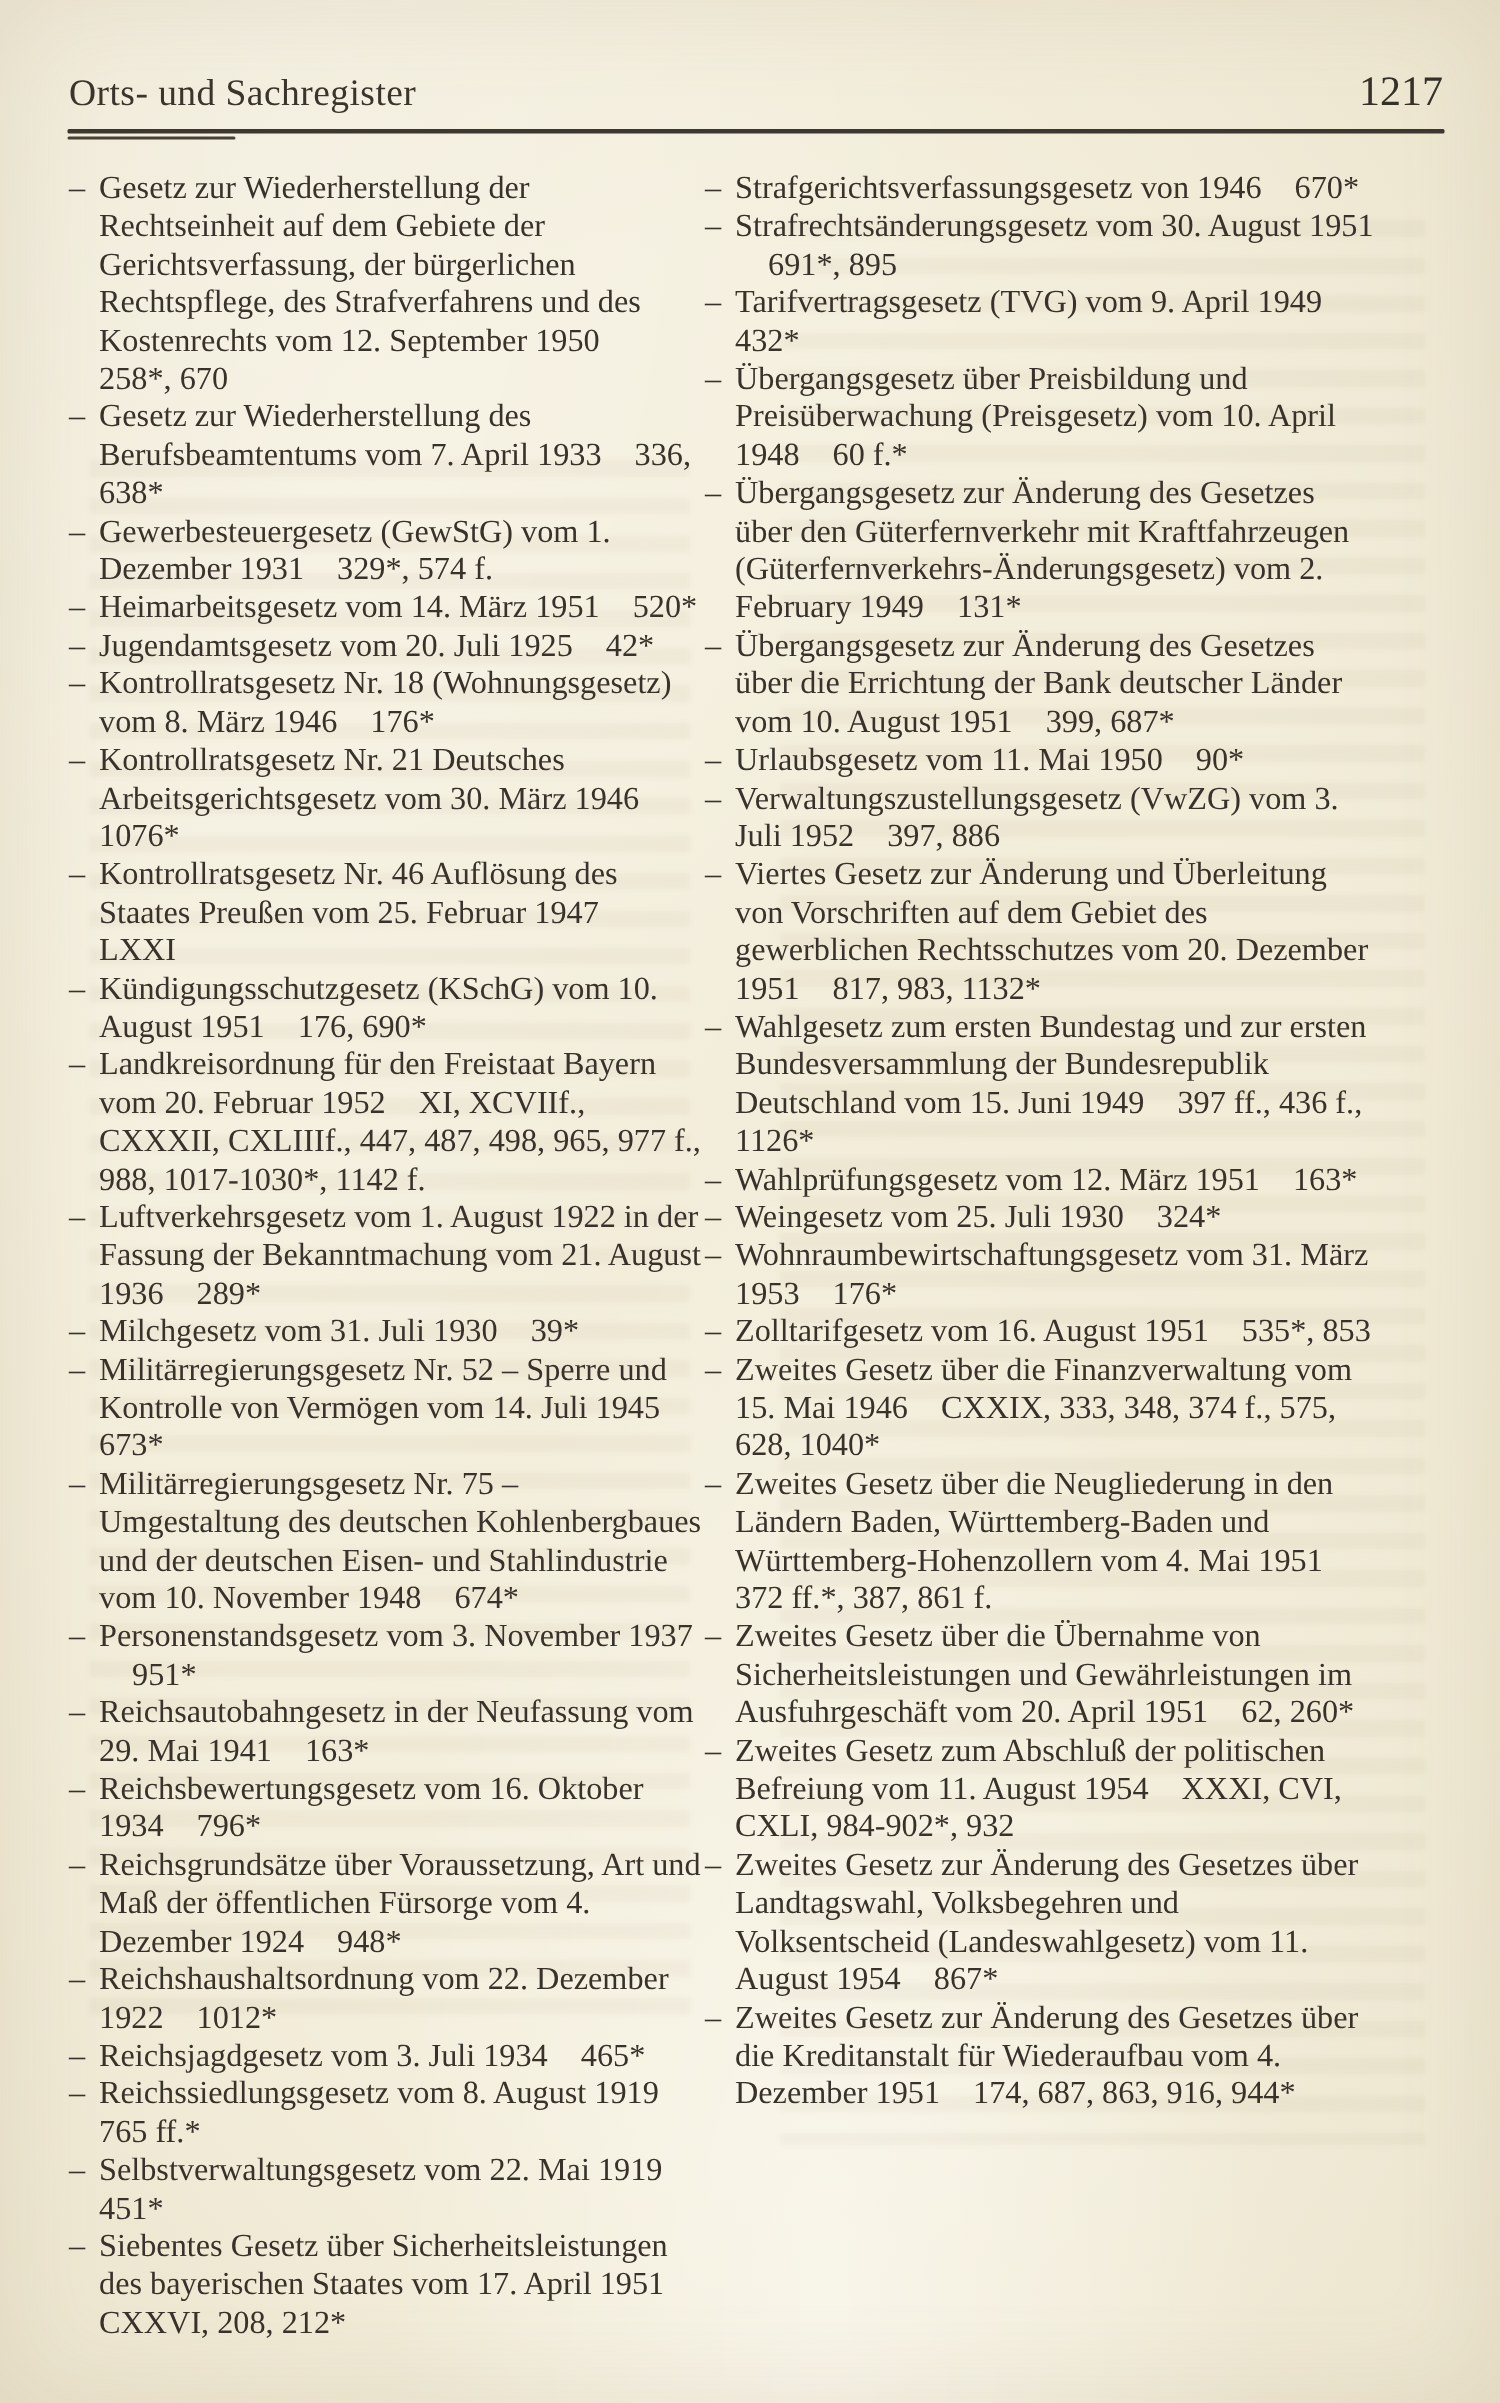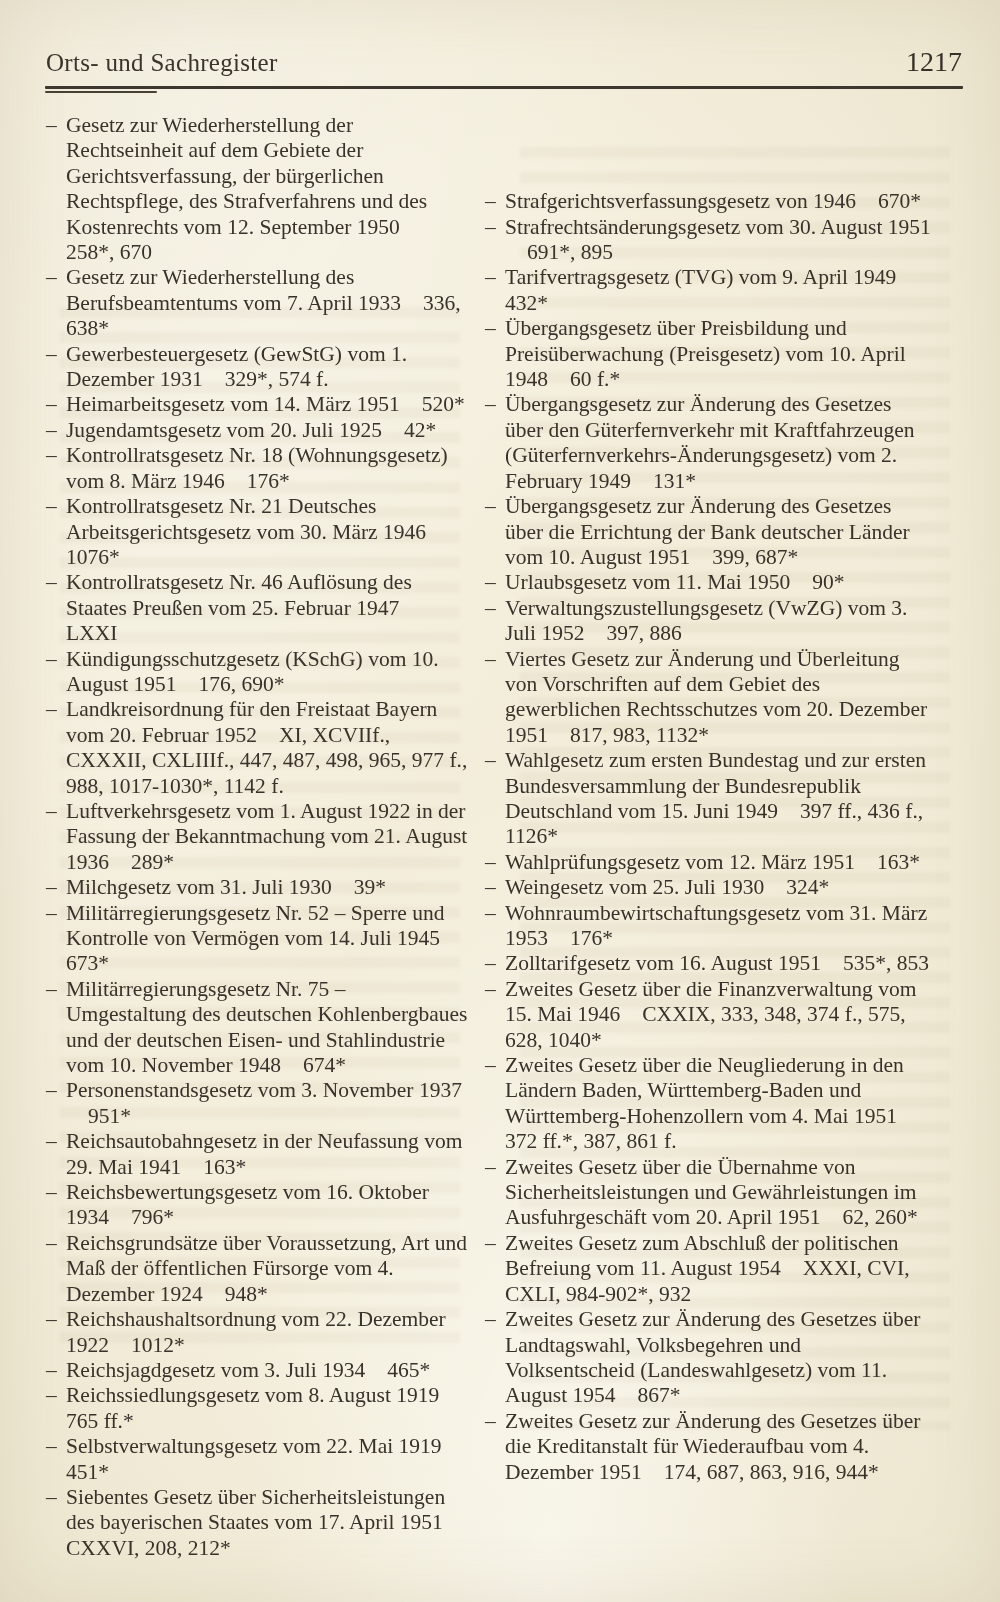--- a/index.html
+++ b/index.html
@@ -23,21 +23,21 @@
   .header{
     position:absolute;top:46px;left:46px;right:38px;
     display:flex;justify-content:space-between;align-items:baseline;
   }
   .title{font-size:25px;letter-spacing:0.3px;color:#3a342b;}
   .pagenum{font-size:28px;color:#353028;}
   .rule{position:absolute;top:86px;left:45px;right:37px;height:3px;background:#3d382f;border-radius:1px;}
   .rule2{position:absolute;top:91px;left:45px;width:112px;height:2px;background:#464035;border-radius:1px;}
   .columns{
     position:absolute;top:113px;left:46px;right:44px;
-    display:flex;gap:15px;align-items:center;
+    display:flex;
   }
   .col{font-size:21.5px;line-height:25.4px;hyphens:auto;-webkit-hyphens:auto;}
   .col-left{width:424px;}
   .col-right{width:446px;}
   .entry{padding-left:20px;text-indent:-20px;margin:0;}
   .dash{display:inline-block;width:20px;text-indent:0;}
   .gap{display:inline-block;width:22px;}
   .refs{white-space:normal;}
   
   .ghost{

